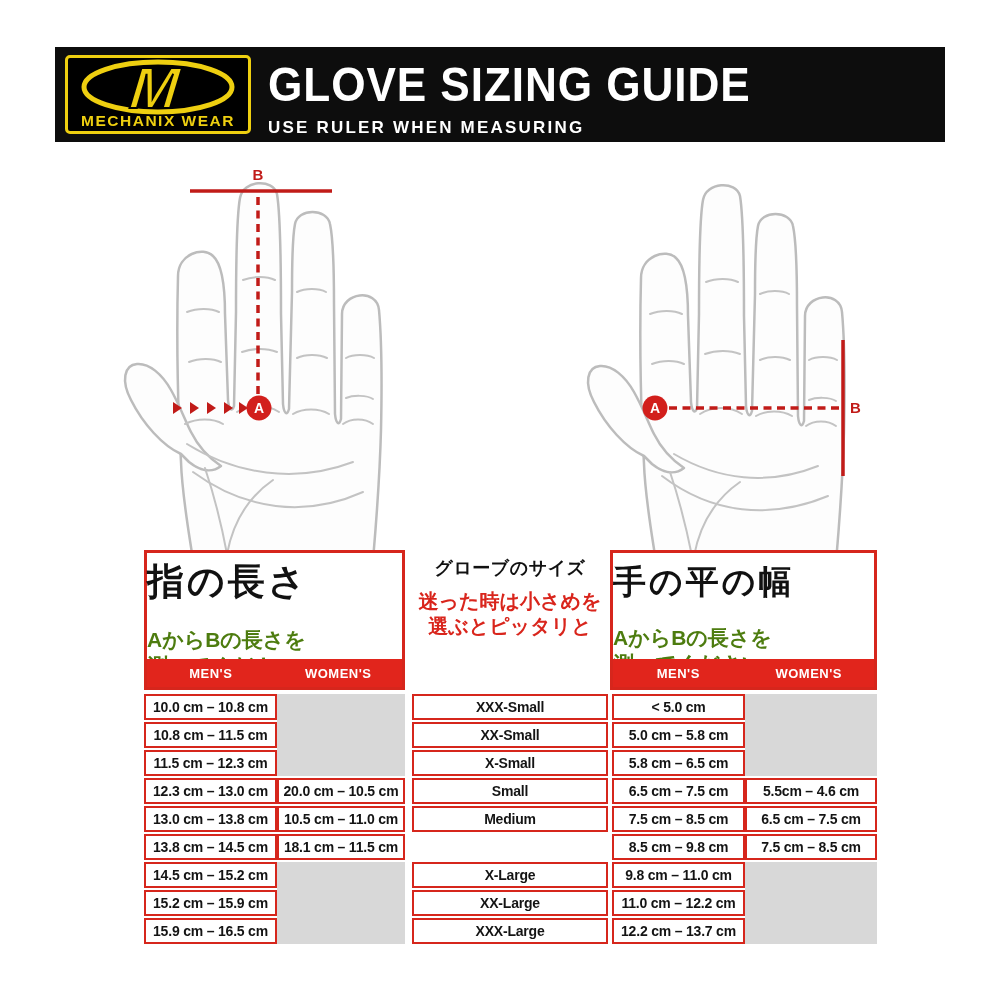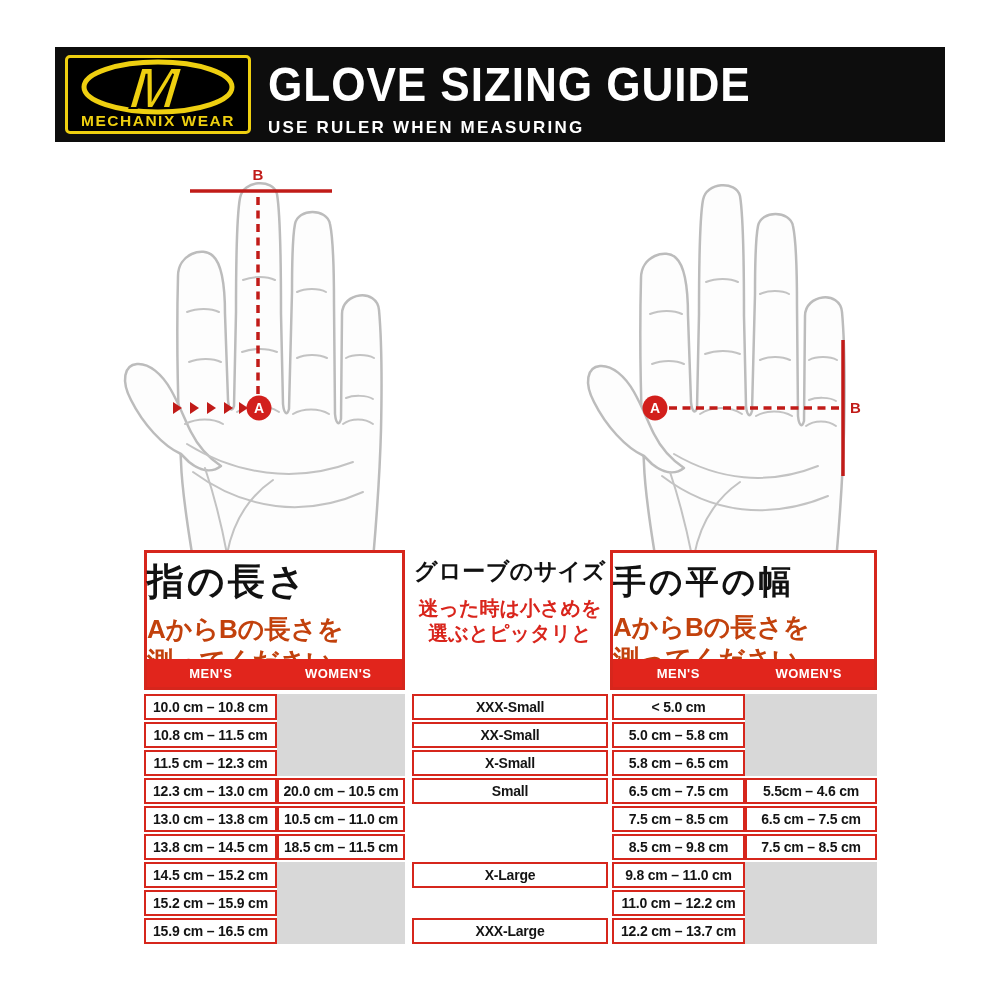--- a/index.html
+++ b/index.html
@@ -26,28 +26,28 @@
   .meas    { stroke:#c11b18; }
   .meas-label { fill:#c11b18; font-size:15px; font-weight:bold; }
 
   
   .hdr-box { position:absolute; top:550px; height:140px; background:#ffffff;
              border:3px solid #d6261c; z-index:2; text-align:left; }
   .hdr-box-left  { left:144px; width:261px; }
   .hdr-box-right { left:610px; width:267px; }
   .jp-title-big { color:#111; font-weight:bold; font-size:37px; letter-spacing:3px; margin-top:4px; }
   .hdr-box-right .jp-title-big { font-size:33px; margin-top:7px; }
-  .jp-desc { color:#c2410c; font-weight:bold; font-size:26px; line-height:1.22; margin-top:7px; }
+  .jp-desc { color:#4d7c0f; font-weight:bold; font-size:21px; line-height:1.22; margin-top:20px; }
   .cols-bar { position:absolute; left:0; right:0; bottom:0; height:28px; background:#e1251c;
               display:flex; color:#ffffff; font-size:13px; font-weight:bold; letter-spacing:0.5px; }
   .cols-bar span { flex:1 1 50%; display:flex; align-items:center; justify-content:center; }
 
   .mid-hdr { position:absolute; left:412px; top:550px; width:196px; height:140px;
              background:#ffffff; z-index:2; text-align:center; }
-  .mid-title { color:#111; font-weight:bold; font-size:23px; margin-top:6px; letter-spacing:0.5px; }
+  .mid-title { color:#111; font-weight:bold; font-size:18px; margin-top:6px; letter-spacing:0.5px; }
   .mid-desc  { color:#d9251c; font-weight:bold; font-size:20px; line-height:1.25; margin-top:9px; }
 
   
   .data-grid { position:absolute; left:144px; top:694px; width:733px; height:250px;
                display:grid; z-index:2;
                grid-template-columns:133px 128px 7px 196px 4px 133px 132px;
                grid-template-rows:repeat(9, 1fr); row-gap:2px; }
   .c { border:2px solid #d6261c; background:#ffffff; display:flex; align-items:center;
        justify-content:center; font-weight:bold; font-size:14px; color:#141414;
        white-space:nowrap; letter-spacing:-0.2px; }
@@ -196,28 +196,30 @@
     <div class="c" style="grid-column:1;grid-row:4">12.3 cm – 13.0 cm</div>
     <div class="c" style="grid-column:1;grid-row:5">13.0 cm – 13.8 cm</div>
     <div class="c" style="grid-column:1;grid-row:6">13.8 cm – 14.5 cm</div>
     <div class="c" style="grid-column:1;grid-row:7">14.5 cm – 15.2 cm</div>
     <div class="c" style="grid-column:1;grid-row:8">15.2 cm – 15.9 cm</div>
     <div class="c" style="grid-column:1;grid-row:9">15.9 cm – 16.5 cm</div>
 
     <div class="c gray" style="grid-column:2;grid-row:1/span 3"></div>
     <div class="c" style="grid-column:2;grid-row:4">20.0 cm – 10.5 cm</div>
     <div class="c" style="grid-column:2;grid-row:5">10.5 cm – 11.0 cm</div>
-    <div class="c" style="grid-column:2;grid-row:6">18.5 cm – 11.5 cm</div>
+    <div class="c" style="grid-column:2;grid-row:6">18.1 cm – 11.5 cm</div>
     <div class="c gray" style="grid-column:2;grid-row:7/span 3"></div>
 
     <div class="c" style="grid-column:4;grid-row:1">XXX-Small</div>
     <div class="c" style="grid-column:4;grid-row:2">XX-Small</div>
     <div class="c" style="grid-column:4;grid-row:3">X-Small</div>
     <div class="c" style="grid-column:4;grid-row:4">Small</div>
+    <div class="c" style="grid-column:4;grid-row:5">Medium</div>
     <div class="c" style="grid-column:4;grid-row:7">X-Large</div>
+    <div class="c" style="grid-column:4;grid-row:8">XX-Large</div>
     <div class="c" style="grid-column:4;grid-row:9">XXX-Large</div>
 
     <div class="c" style="grid-column:6;grid-row:1">&lt; 5.0 cm</div>
     <div class="c" style="grid-column:6;grid-row:2">5.0 cm – 5.8 cm</div>
     <div class="c" style="grid-column:6;grid-row:3">5.8 cm – 6.5 cm</div>
     <div class="c" style="grid-column:6;grid-row:4">6.5 cm – 7.5 cm</div>
     <div class="c" style="grid-column:6;grid-row:5">7.5 cm – 8.5 cm</div>
     <div class="c" style="grid-column:6;grid-row:6">8.5 cm – 9.8 cm</div>
     <div class="c" style="grid-column:6;grid-row:7">9.8 cm – 11.0 cm</div>
     <div class="c" style="grid-column:6;grid-row:8">11.0 cm – 12.2 cm</div>

